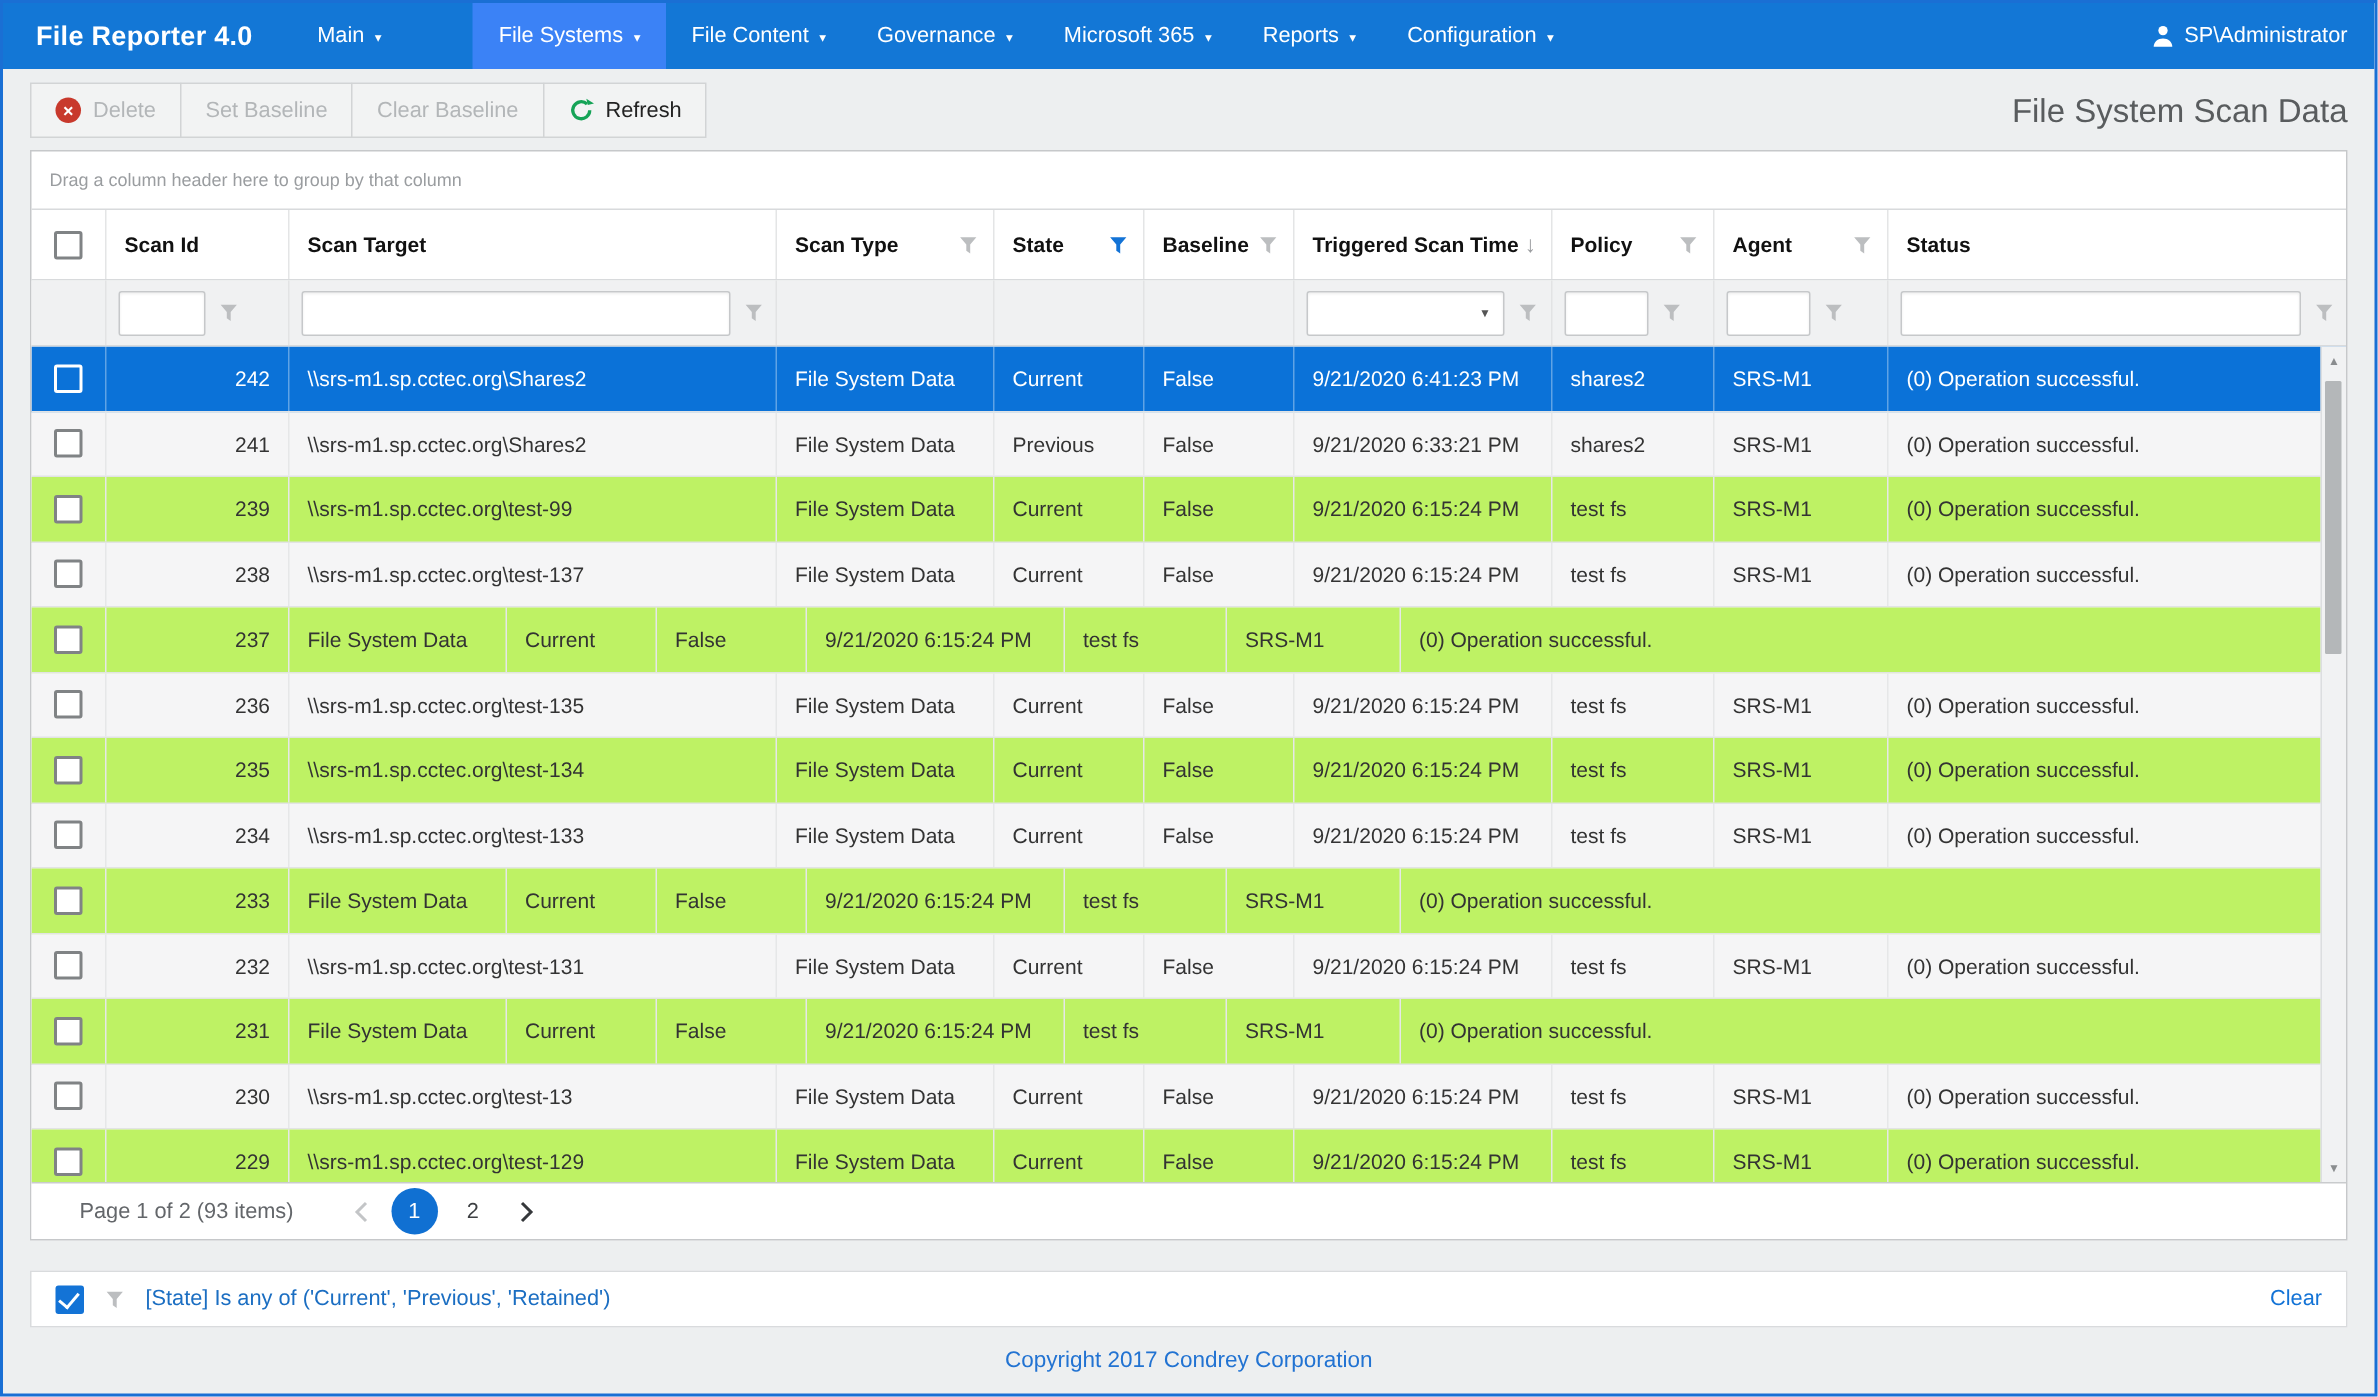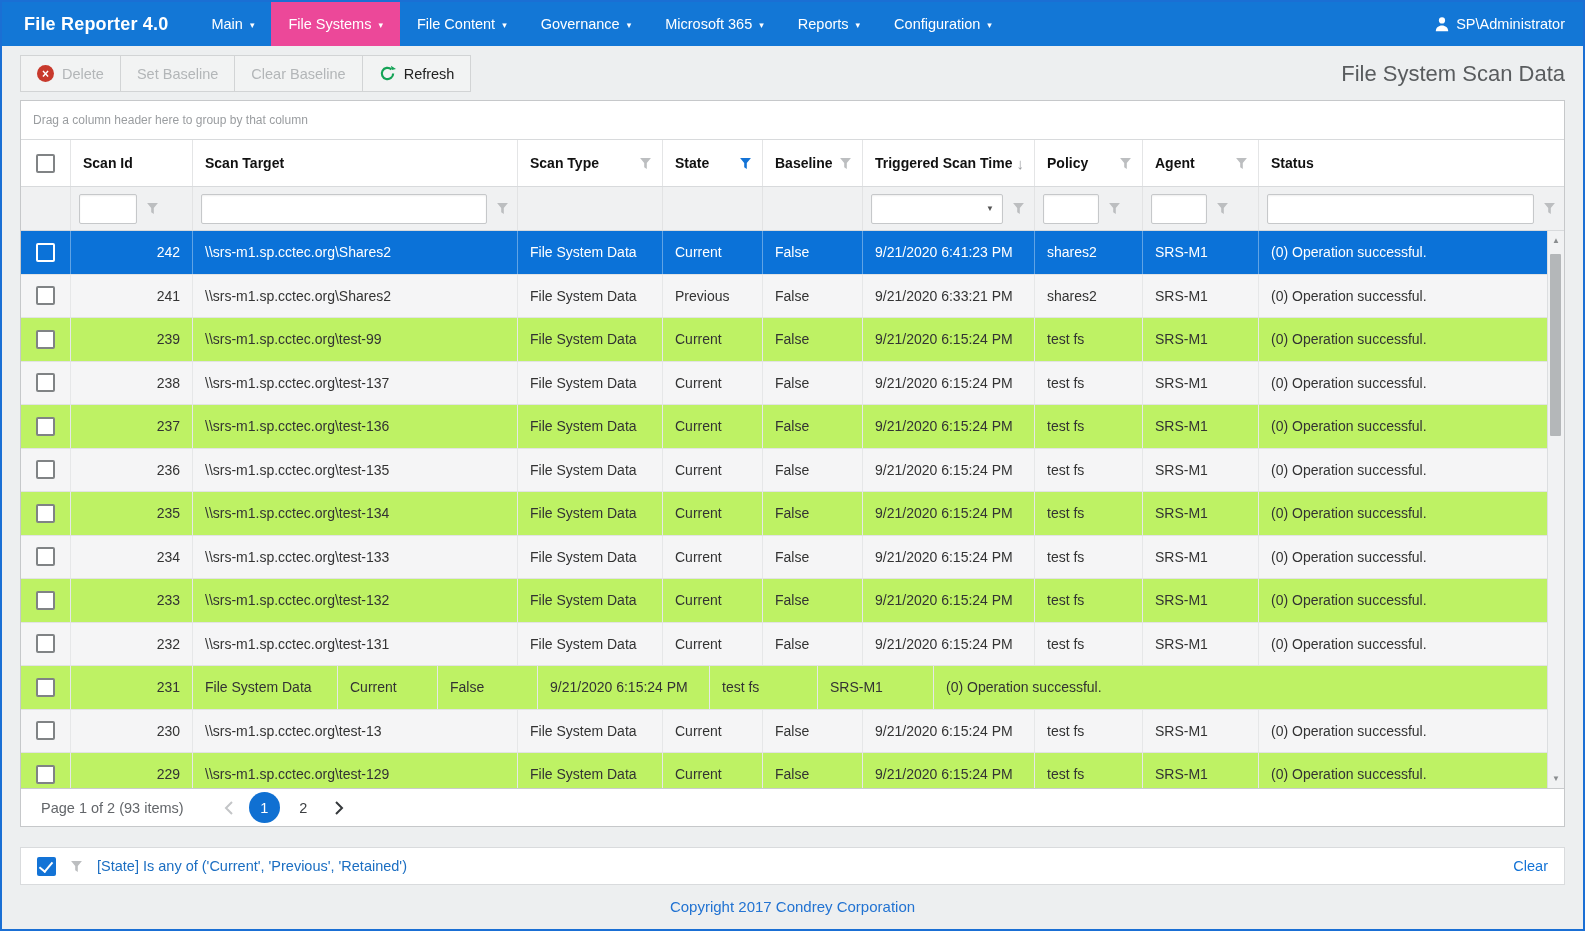--- a/index.html
+++ b/index.html
@@ -11,21 +11,21 @@
     font-size: 14px;
     color: #333;
   }
   
   .navbar {
     height: 44px; background: #1377d6; display: flex; align-items: stretch; color: #fff;
   }
   .brand { font-size: 18px; font-weight: 600; padding: 0 26px 0 22px; display: flex; align-items: center; letter-spacing: .2px; cursor: pointer; }
   .nav-items { display: flex; align-items: stretch; }
   .nav-item { display: flex; align-items: center; padding: 0 17px; font-size: 14.5px; cursor: pointer; white-space: nowrap; }
-  .nav-item.active { background: #ec4899; }
+  .nav-item.active { background: #3b82f6; margin-left: 44px; }
   .caret { font-size: 9px; margin-left: 7px; position: relative; top: 1px; }
   .nav-user { margin-left: auto; display: flex; align-items: center; gap: 6px; padding-right: 18px; font-size: 14.5px; }
   
   .toolbar-row { display: flex; align-items: center; justify-content: space-between; padding: 9px 18px 8px 18px; }
   .btn-group { display: flex; }
   .btn {
     display: inline-flex; align-items: center; gap: 8px; height: 37px; padding: 0 16px;
     background: #f2f3f3; border: 1px solid #d2d4d5; font-size: 14.5px; cursor: pointer;
     margin-left: -1px; font-family: inherit;
   }
@@ -89,21 +89,21 @@
   .grid-row.selected .checkbox { border-color: #fff; background: transparent; }
   .checkbox { width: 19px; height: 19px; border: 2px solid #808385; border-radius: 2px; background: #fff; flex: none; cursor: pointer; }
   
   .vscroll { position: absolute; top: 91px; right: 0; width: 17px; bottom: 0; background: #f1f2f3; border-left: 1px solid #dcdee0;
     display: flex; flex-direction: column; align-items: center; }
   .vscroll .arr { font-size: 8px; color: #8a8d8f; padding: 5px 0; cursor: pointer; }
   .vscroll .track { flex: 1; width: 100%; position: relative; }
   .vscroll .thumb { position: absolute; top: 4px; left: 2px; width: 11px; height: 182px; background: #b4b7b9; border-radius: 1px; cursor: grab; }
   .vscroll .arr.bottom { margin-top: auto; }
   
-  .pager { display: flex; align-items: center; height: 38px; border-top: 1px solid #c9cbcd; padding: 0 20px; gap: 8px; background: #fff; }
+  .pager { display: flex; align-items: center; height: 38px; border-top: 1px solid #c9cbcd; padding: 0 32px; gap: 8px; background: #fff; }
   .pager-summary { color: #63666a; font-size: 14.5px; margin-right: 24px; }
   .pg-chevron { display: inline-flex; align-items: center; padding: 0 8px; cursor: pointer; }
   .pg-num { width: 31px; height: 31px; display: inline-flex; align-items: center; justify-content: center;
     border-radius: 50%; font-size: 14.5px; color: #3c3f42; cursor: pointer; }
   .pg-num.active { background: #1070d2; color: #fff; }
   
   .filterbar { margin: 20px 18px 0 18px; background: #fff; border: 1px solid #d9dbdd; height: 38px;
     display: flex; align-items: center; padding: 0 16px; gap: 14px; }
   .cb-checked { width: 19px; height: 19px; background: #1373d6; border-radius: 2px; position: relative; cursor: pointer; flex: none; }
   .cb-checked::after { content: ""; position: absolute; left: 5px; top: 2px; width: 6px; height: 11px;
@@ -339,21 +339,20 @@
     <div class="cell c6">9/21/2020 6:15:24 PM</div>
     <div class="cell c7">test fs</div>
     <div class="cell c8">SRS-M1</div>
     <div class="cell c9">(0) Operation successful.</div>
   </div>
         <div class="grid-row">
     <div class="cell c0">
             <span class="checkbox"></span>
           </div>
     <div class="cell c1">237</div>
-    <div class="cell c2">\\srs-m1.sp.cctec.org\test-136</div>
     <div class="cell c3">File System Data</div>
     <div class="cell c4">Current</div>
     <div class="cell c5">False</div>
     <div class="cell c6">9/21/2020 6:15:24 PM</div>
     <div class="cell c7">test fs</div>
     <div class="cell c8">SRS-M1</div>
     <div class="cell c9">(0) Operation successful.</div>
   </div>
         <div class="grid-row alt">
     <div class="cell c0">
@@ -395,21 +394,20 @@
     <div class="cell c6">9/21/2020 6:15:24 PM</div>
     <div class="cell c7">test fs</div>
     <div class="cell c8">SRS-M1</div>
     <div class="cell c9">(0) Operation successful.</div>
   </div>
         <div class="grid-row">
     <div class="cell c0">
             <span class="checkbox"></span>
           </div>
     <div class="cell c1">233</div>
-    <div class="cell c2">\\srs-m1.sp.cctec.org\test-132</div>
     <div class="cell c3">File System Data</div>
     <div class="cell c4">Current</div>
     <div class="cell c5">False</div>
     <div class="cell c6">9/21/2020 6:15:24 PM</div>
     <div class="cell c7">test fs</div>
     <div class="cell c8">SRS-M1</div>
     <div class="cell c9">(0) Operation successful.</div>
   </div>
         <div class="grid-row alt">
     <div class="cell c0">

